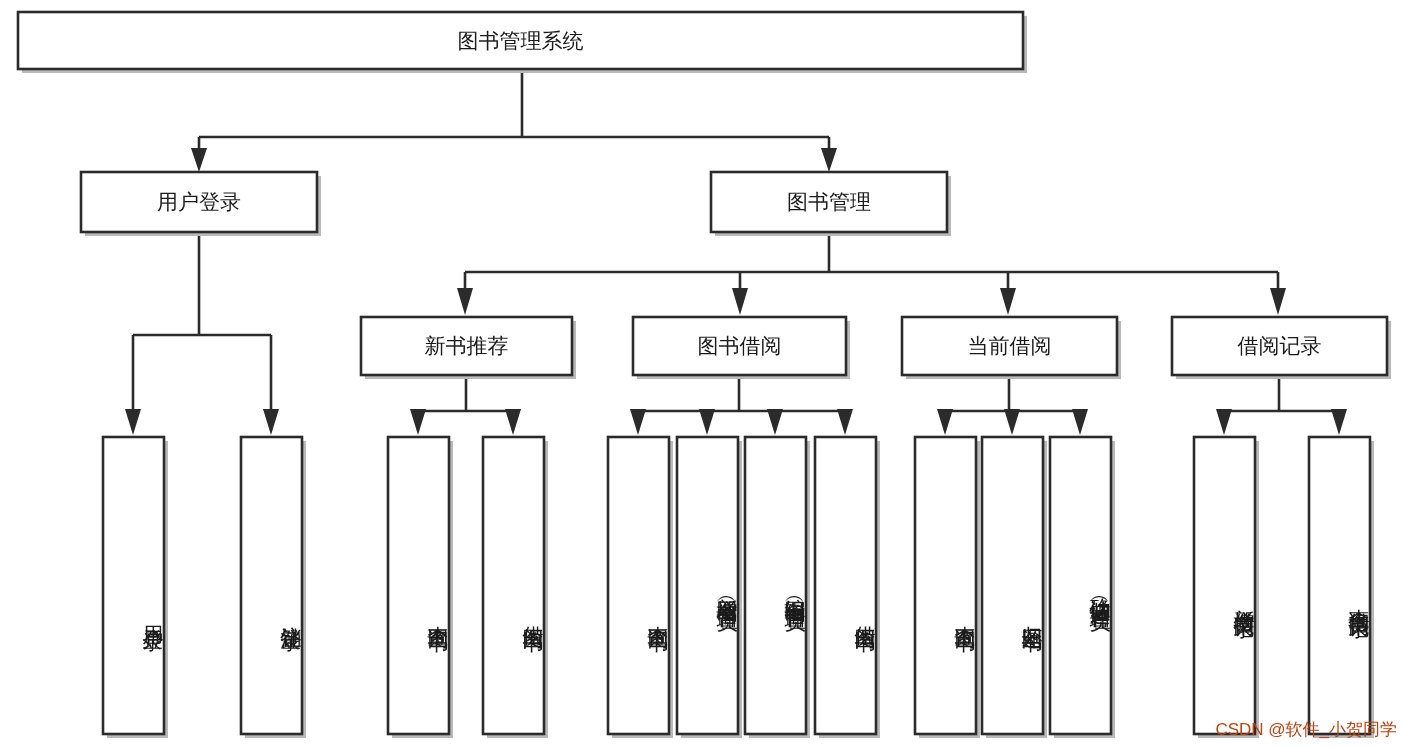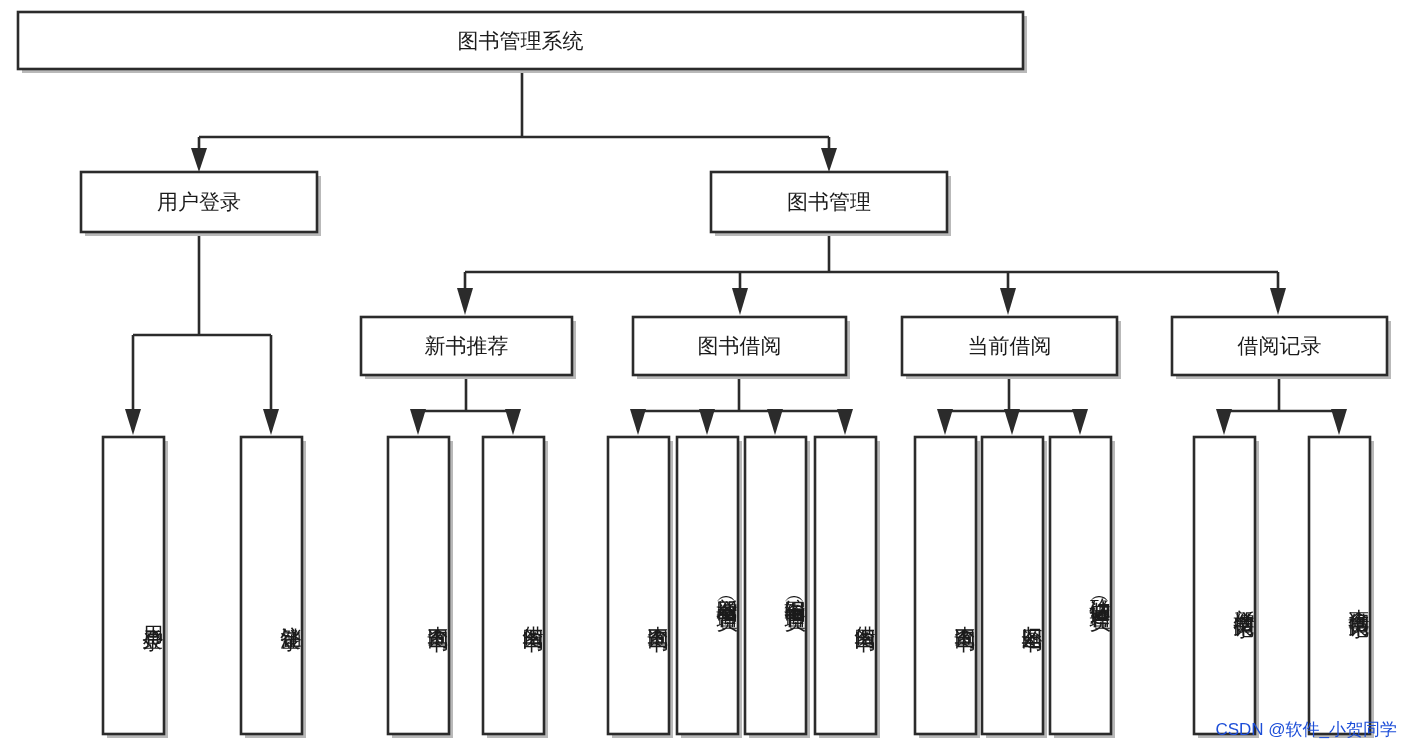--- a/index.html
+++ b/index.html
@@ -63,21 +63,21 @@
     justify-content: center;
     white-space: nowrap;
     pointer-events: none;
   }
   .watermark {
     position: absolute;
     right: 8px;
     bottom: 6px;
     font-family: "Liberation Sans", "DejaVu Sans", sans-serif;
     font-size: 17px;
-    color: #1d4ed8;
+    color: #c2410c;
     white-space: nowrap;
   }
 </style>
 </head>
 <body>
 
 <div id="diagram-root">
 
   <svg class="diagram" viewBox="0 0 1405 747">
 

